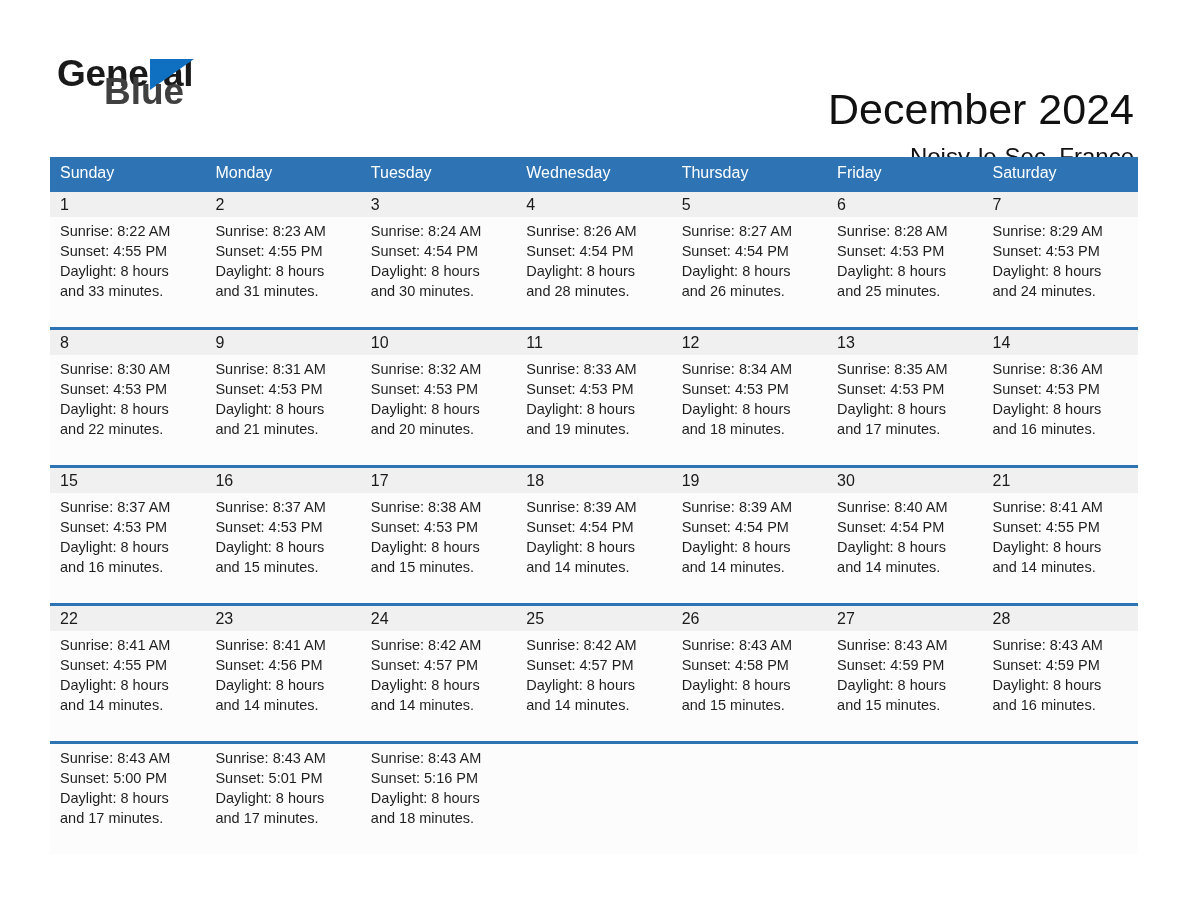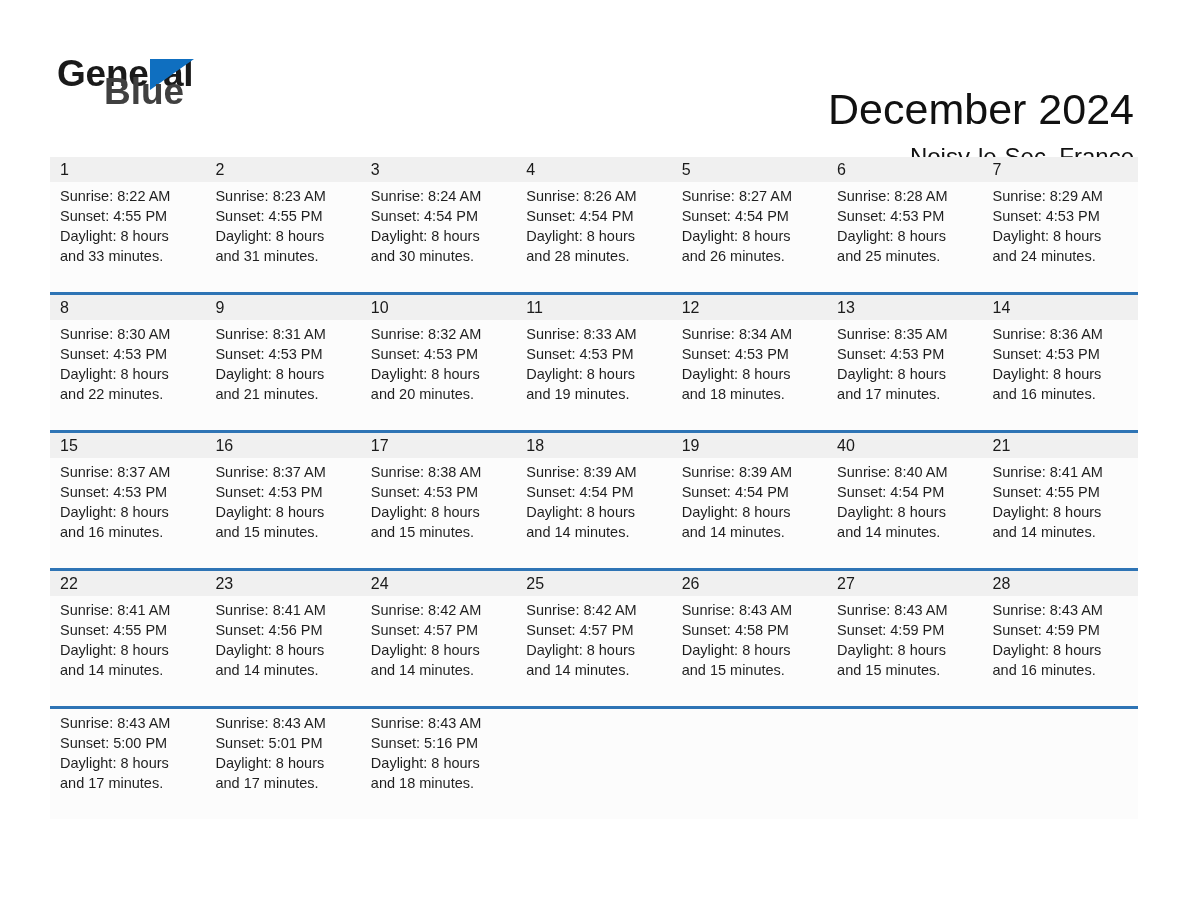--- a/index.html
+++ b/index.html
@@ -155,20 +155,29 @@
 
     <div class="title-block">
       <div class="cal-title">December 2024</div>
       <div class="cal-subtitle">Noisy-le-Sec, France</div>
     </div>
 
   </div>
 
   <div class="calendar">
 
+    <div class="weekhead">
+      <div class="wh-cell">Sunday</div>
+      <div class="wh-cell">Monday</div>
+      <div class="wh-cell">Tuesday</div>
+      <div class="wh-cell">Wednesday</div>
+      <div class="wh-cell">Thursday</div>
+      <div class="wh-cell">Friday</div>
+      <div class="wh-cell">Saturday</div>
+    </div>
 
     <div class="week">
       <div class="week-datebar">
         <div class="dnum-cell">1</div>
         <div class="dnum-cell">2</div>
         <div class="dnum-cell">3</div>
         <div class="dnum-cell">4</div>
         <div class="dnum-cell">5</div>
         <div class="dnum-cell">6</div>
         <div class="dnum-cell">7</div>
@@ -275,21 +284,21 @@
       </div>
     </div>
 
     <div class="week">
       <div class="week-datebar">
         <div class="dnum-cell">15</div>
         <div class="dnum-cell">16</div>
         <div class="dnum-cell">17</div>
         <div class="dnum-cell">18</div>
         <div class="dnum-cell">19</div>
-        <div class="dnum-cell">40</div>
+        <div class="dnum-cell">30</div>
         <div class="dnum-cell">21</div>
       </div>
       <div class="week-body">
         <div class="info-cell">
           <div class="line">Sunrise: 8:37 AM</div>
           <div class="line">Sunset: 4:53 PM</div>
           <div class="line">Daylight: 8 hours</div>
           <div class="line">and 16 minutes.</div>
         </div>
         <div class="info-cell">

